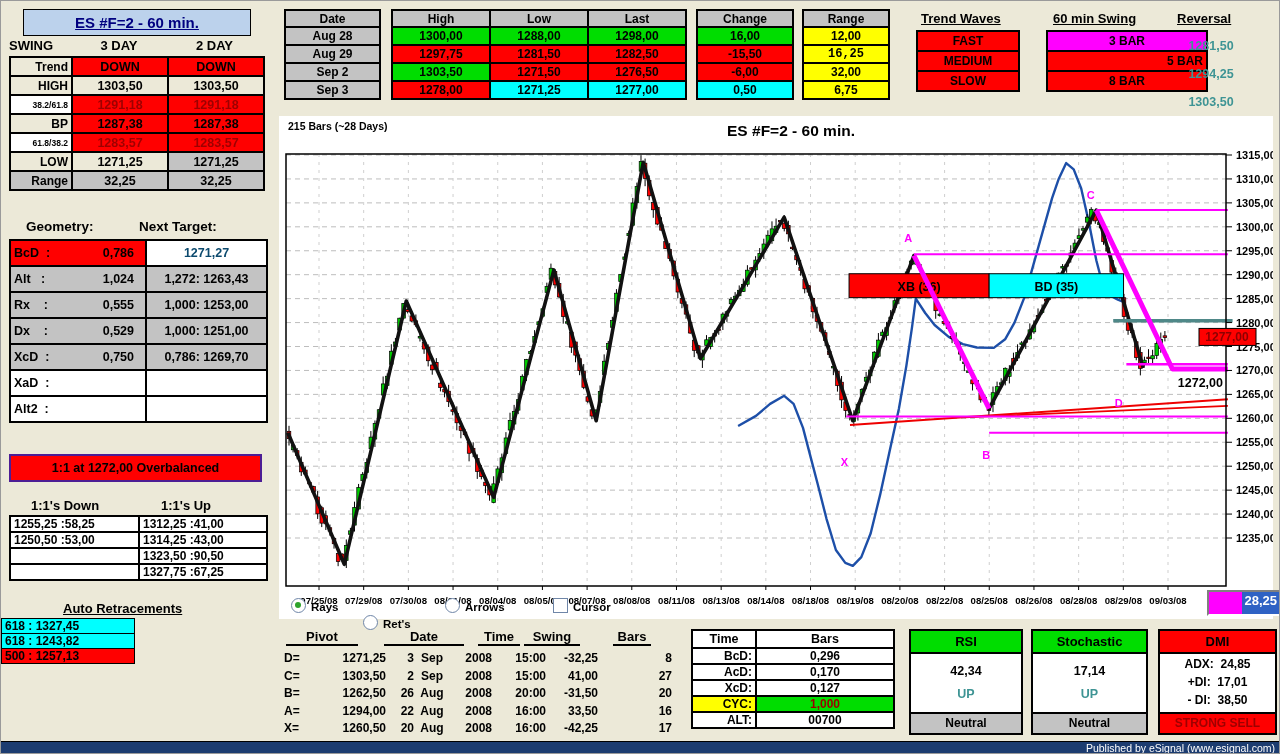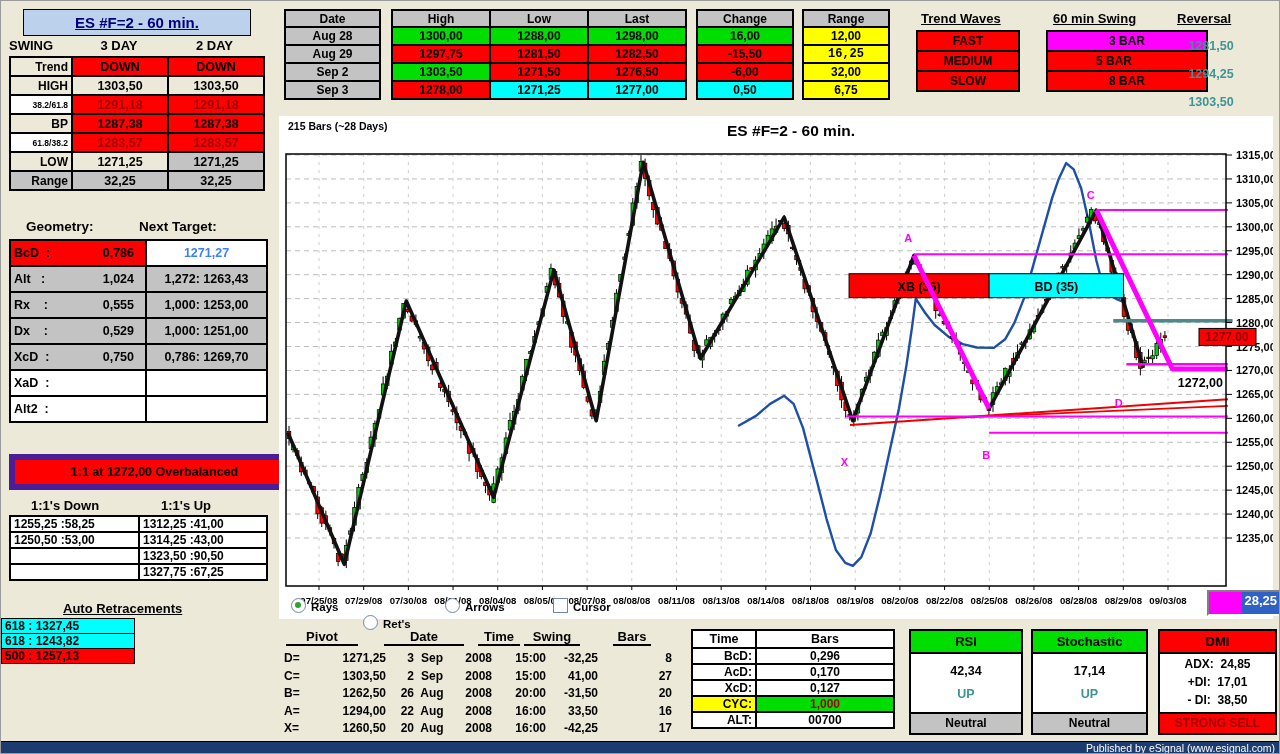--- a/index.html
+++ b/index.html
@@ -5,21 +5,21 @@
   html,body{margin:0;padding:0;}
   #app{position:relative;width:1280px;height:754px;background:#ece9d8;
        font-family:"Liberation Sans",sans-serif;overflow:hidden;border:1px solid #9a9a9a;box-sizing:border-box;}
   .abs{position:absolute;}
   .b{font-weight:bold;}
   table{border-collapse:collapse;}
   td{padding:0 3px;border:2px solid #000;font-weight:bold;font-size:12px;color:#000;white-space:nowrap;}
   .bg-red{background:#ff0000}.bg-green{background:#00dd00}.bg-cyan{background:#00ffff}
   .bg-yellow{background:#ffff00}.bg-gray{background:#c3c3c3}.bg-magenta{background:#ff00ff}
   .bg-white{background:#ffffff}.bg-plain{background:#ece9d8}
-  .fg-darkred{color:#9e0000}.fg-red{color:#3b82f6}.fg-black{color:#000}.fg-teal{color:#3e9494}
+  .fg-darkred{color:#9e0000}.fg-red{color:#0c4a6e}.fg-black{color:#000}.fg-teal{color:#3e9494}
   .title-box{left:22px;top:8px;width:226px;height:25px;background:#bcd2ec;border:1px solid #000;
       text-align:center;font-size:15px;font-weight:bold;color:#000080;text-decoration:underline;line-height:25px;}
   .hdr-underline{font-size:13px;font-weight:bold;text-decoration:underline;}
   .chart-area{left:278px;top:115px;width:994px;height:503px;background:#fff;}
   .radio{width:13px;height:13px;border:1px solid #6f86a8;border-radius:50%;background:#fff;display:inline-block;vertical-align:-2px;position:relative;}
   .radio.sel:after{content:"";position:absolute;left:3px;top:3px;width:6px;height:6px;border-radius:50%;background:#2da32d;}
   .chk{width:13px;height:13px;border:1px solid #6f86a8;background:#fff;display:inline-block;vertical-align:-2px;}
   .ctl-lab{font-size:11.5px;font-weight:bold;margin-left:5px;}
   .spinner{left:1206px;top:589px;width:72px;height:22px;border-top:2px solid #808080;border-left:2px solid #808080;
       border-right:2px solid #fff;border-bottom:2px solid #fff;background:#ff00ff;display:flex;}
@@ -145,21 +145,21 @@
           <tr>
             <td class="bg-white fg-black" style="width: 128px; height: 24px; font-size: 12.5px;">
               <span style="float: left; white-space: pre;">Alt2  :</span>
               <span style="float: right; padding-right: 8px;"></span>
             </td>
             <td class="bg-white fg-black" style="width: 113px; text-align: center; font-size: 12.5px;"></td>
           </tr>
         </tbody>
       </table>
     </div>
-  <div class="abs bg-red" style="left:8px;top:453px;width:249px;height:24px;border:6px solid #4c1d95;text-align:center;font-size:12.5px;font-weight:bold;line-height:24px;padding-left:15px;">1:1 at 1272,00 Overbalanced</div>
+  <div class="abs bg-red" style="left:8px;top:453px;width:249px;height:24px;border:2px solid #4c1d95;text-align:center;font-size:12.5px;font-weight:bold;line-height:24px;">1:1 at 1272,00 Overbalanced</div>
 
   <div class="abs" style="left:30px;top:497px;font-size:13px;font-weight:bold;">1:1's Down</div>
   <div class="abs" style="left:160px;top:497px;font-size:13px;font-weight:bold;">1:1's Up</div>
   <div class="abs" style="left:8px;top:514px;" id="oto-table">
       <table>
         <tbody>
           <tr>
             <td class="bg-white fg-black" style="width: 121px; height: 14px; font-size: 12px;">1255,25 :58,25</td>
             <td class="bg-white fg-black" style="width: 120px; height: 14px; font-size: 12px;">1312,25 :41,00</td>
           </tr>
@@ -308,21 +308,21 @@
       </table>
     </div>
   <div class="abs hdr-underline" style="left:1052px;top:10px;">60 min Swing</div>
   <div class="abs" style="left:1045px;top:29px;" id="sw60-box">
       <table>
         <tbody>
           <tr>
             <td class="bg-magenta fg-black" style="width: 107px; height: 18px; text-align: center;">3 BAR</td>
           </tr>
           <tr>
-            <td class="bg-red fg-black" style="width: 107px; height: 18px; text-align: left; padding-left: 48px;">5 BAR</td>
+            <td class="bg-red fg-black" style="width: 107px; height: 18px; text-align: right; padding-left: 48px;">5 BAR</td>
           </tr>
           <tr>
             <td class="bg-red fg-black" style="width: 107px; height: 18px; text-align: center;">8 BAR</td>
           </tr>
         </tbody>
       </table>
     </div>
   <div class="abs hdr-underline" style="left:1176px;top:10px;">Reversal</div>
   <div class="abs" style="left:1168px;top:33px;width:84px;" id="rev-list">
       <div class="b fg-teal" style="font-size: 12.5px; text-align: center; height: 28px; line-height: 24px;">1281,50</div>

